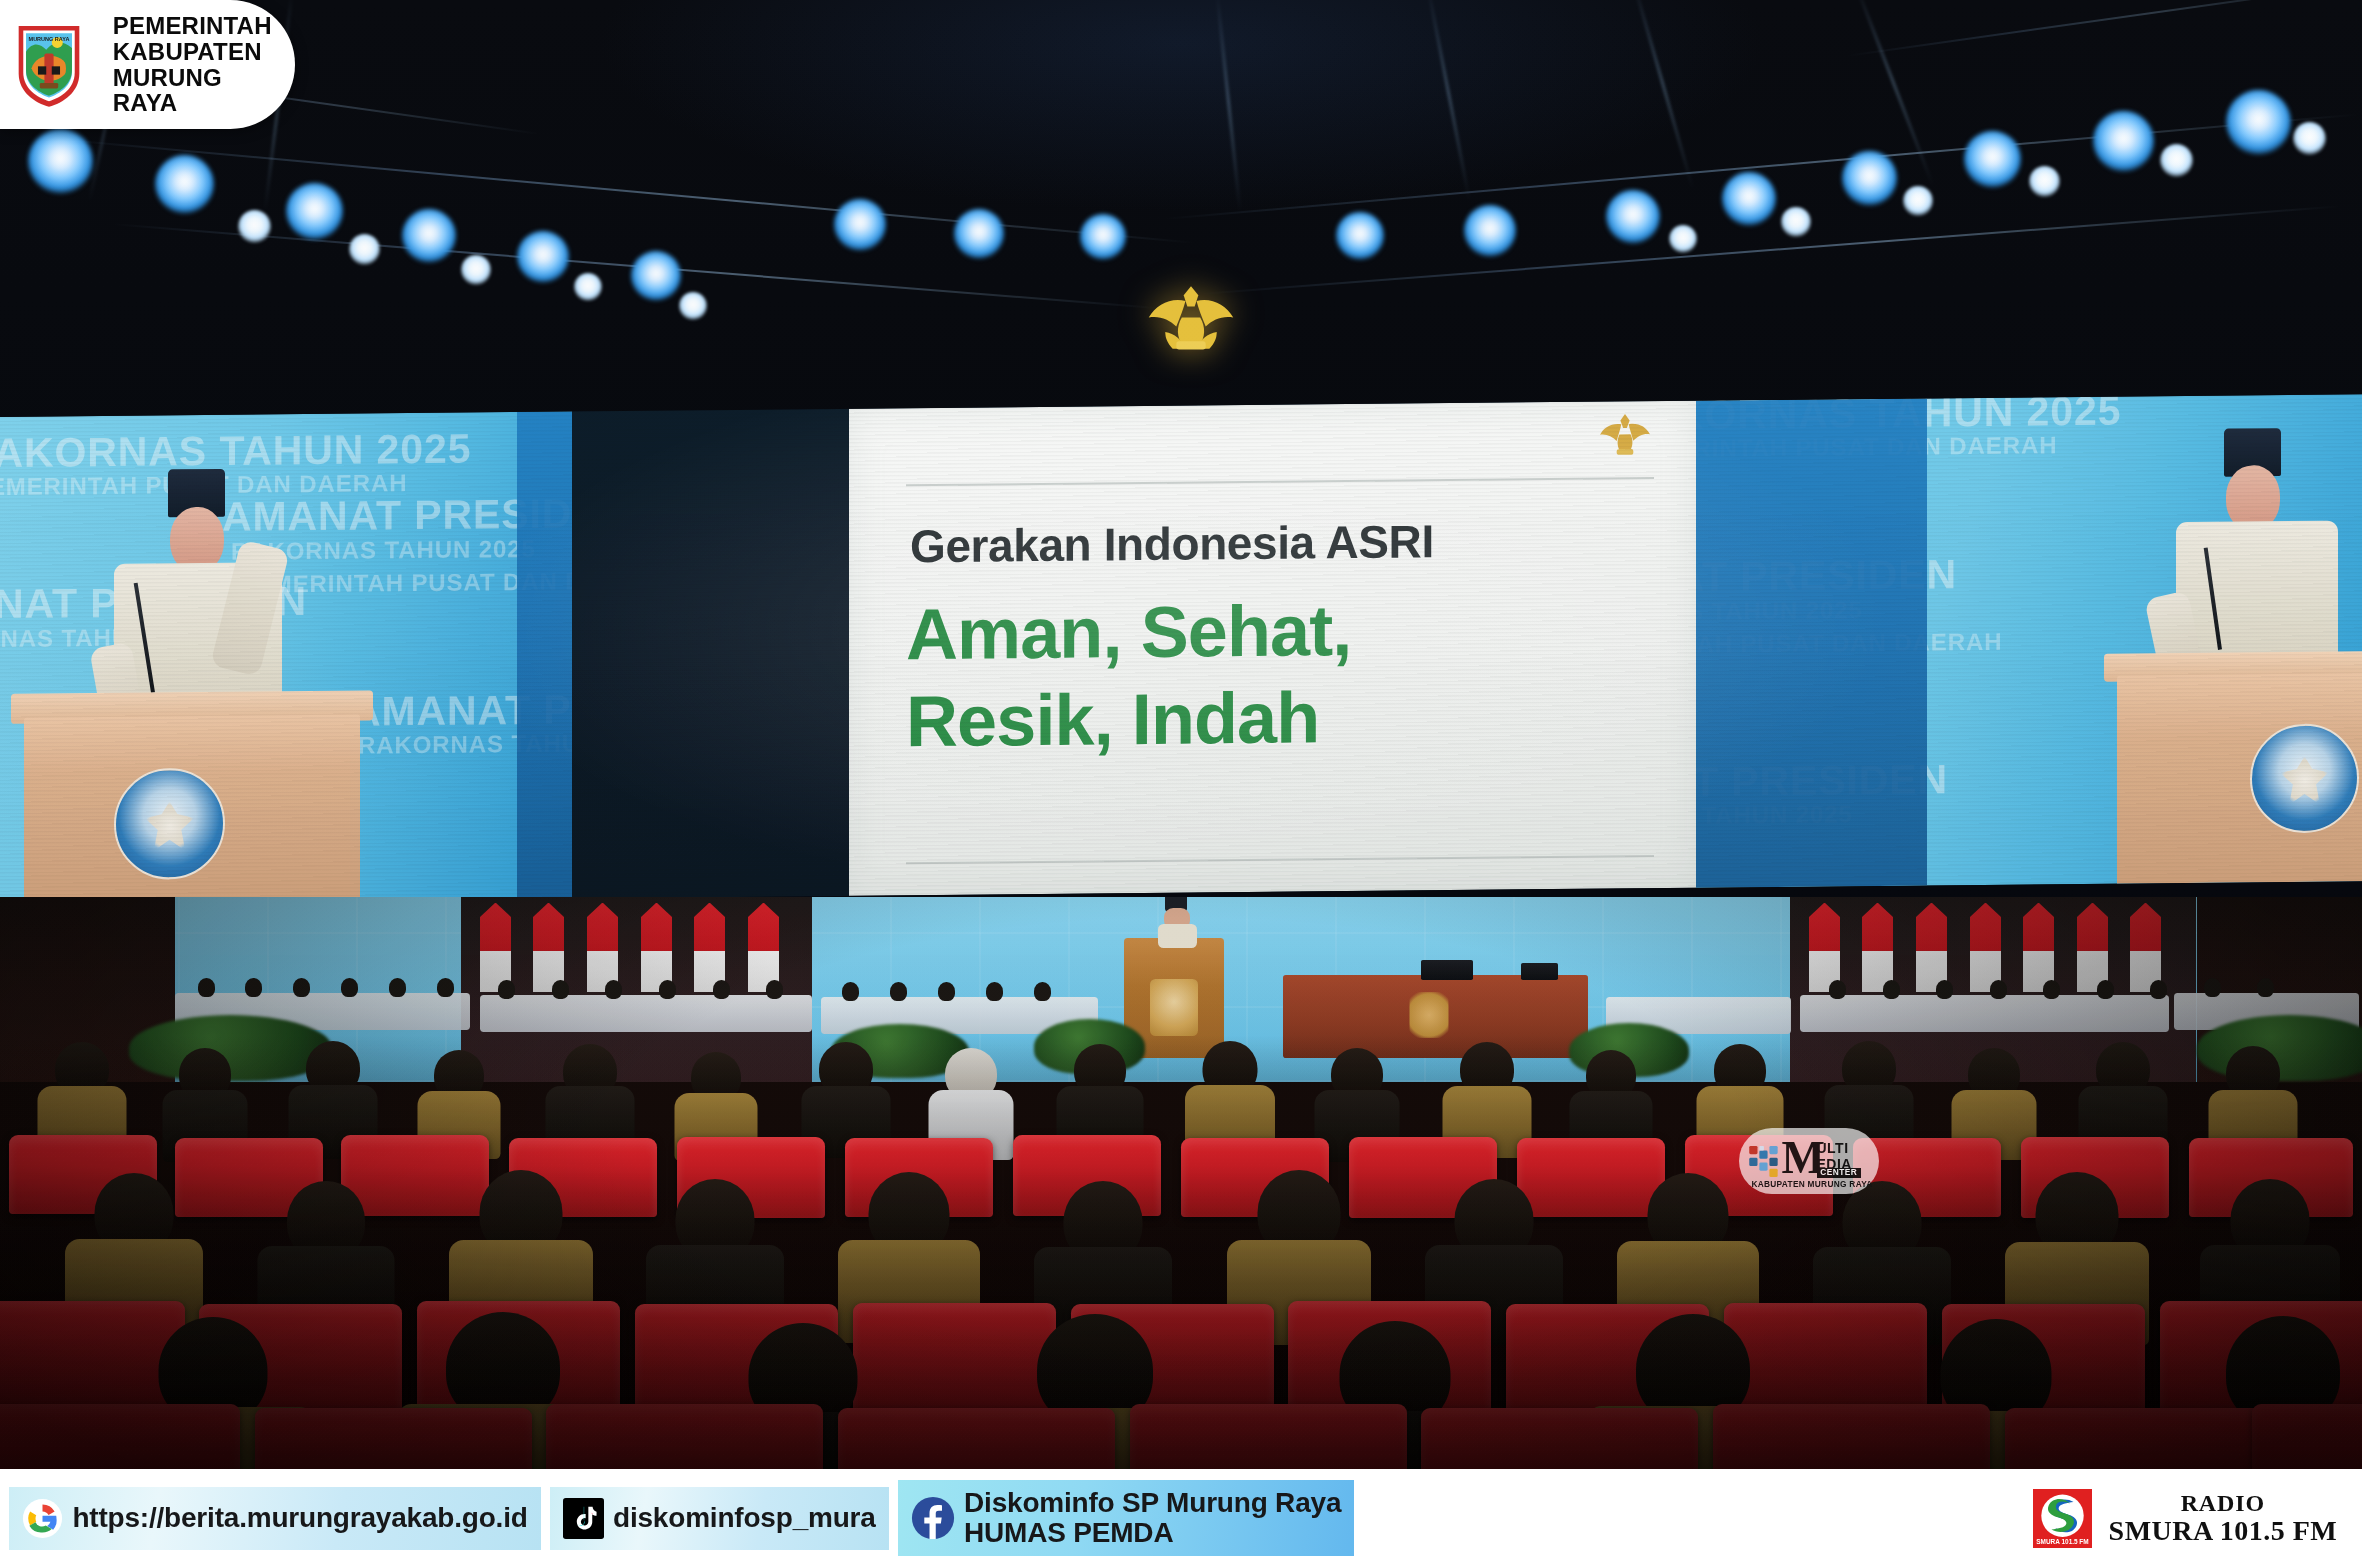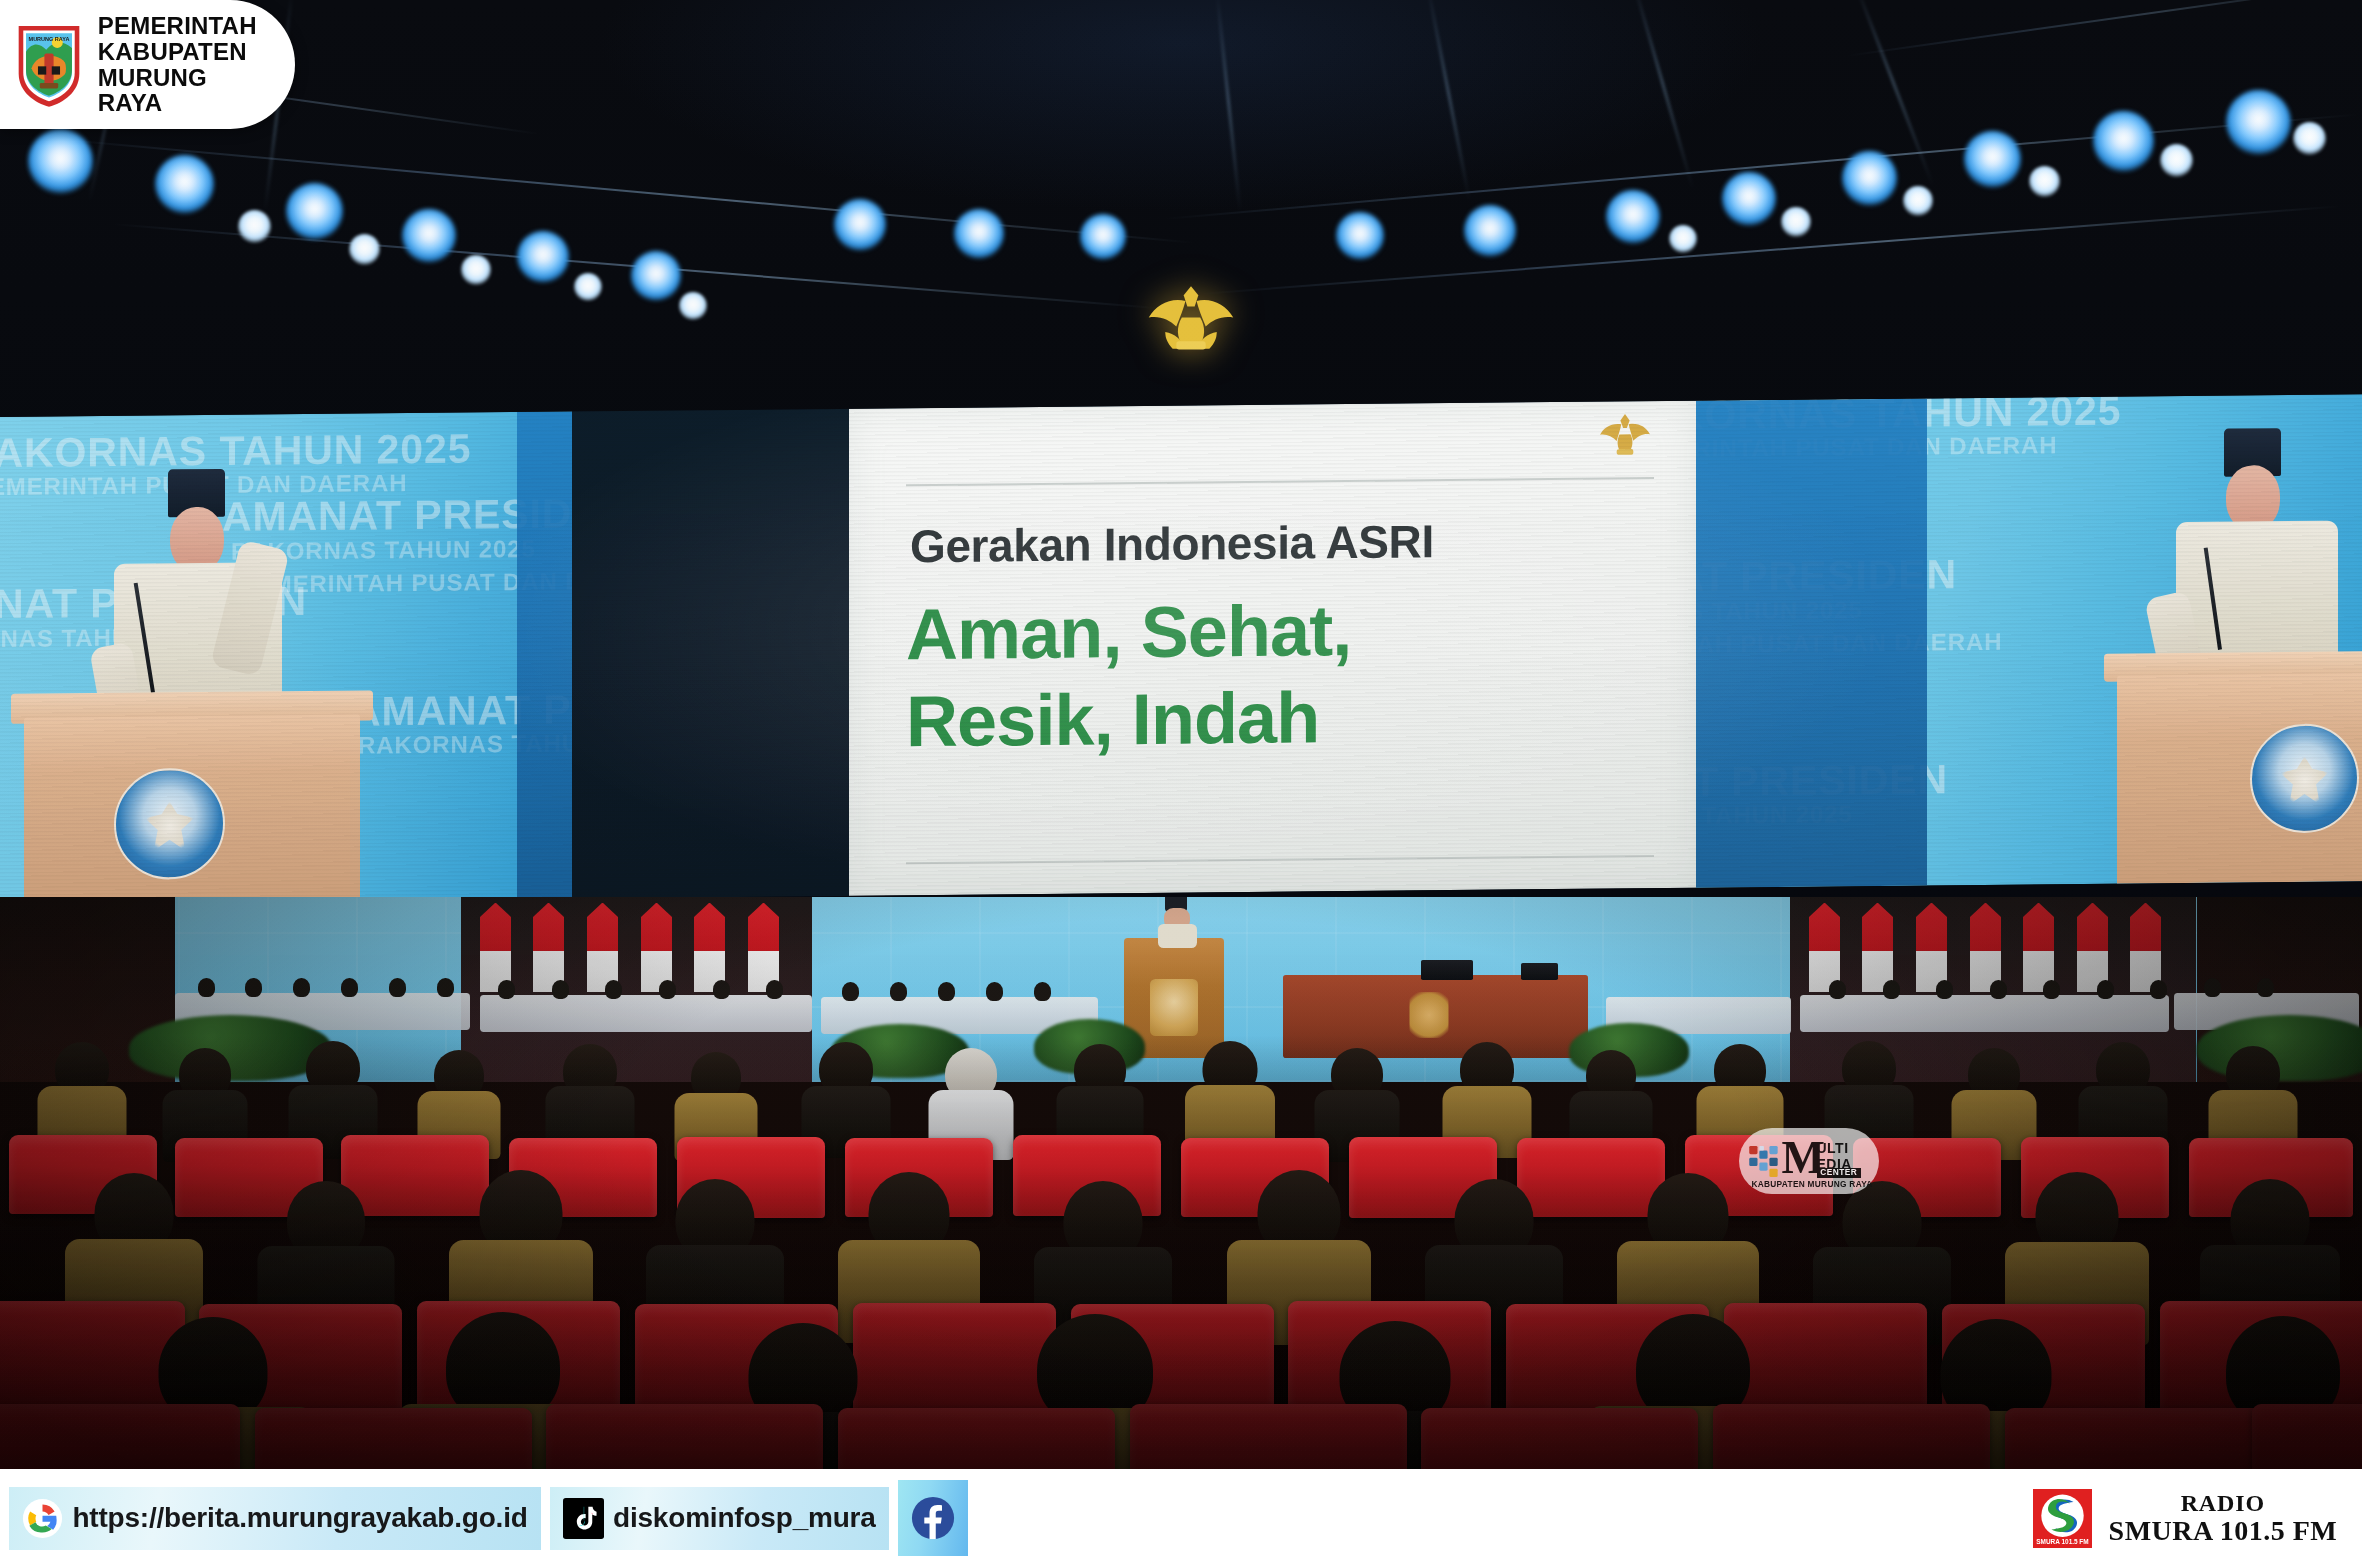--- a/index.html
+++ b/index.html
@@ -283,21 +283,21 @@
     backdrop-filter:blur(0.4px);
     background:linear-gradient(180deg, rgba(255,255,255,.02), rgba(0,0,0,.06));
   }
 
   
   #gov-badge {
     position:absolute; left:0; top:0;
     width:295px; height:129px;
     background:#ffffff;
     border-radius:0 65px 65px 0;
-    display:flex; align-items:center; gap:15px;
+    display:flex; align-items:center; gap:30px;
     padding:0 24px 0 14.8px;
     box-shadow:0 1.8px 13px rgba(0,0,0,.45);
     z-index:40;
   }
   #gov-crest { width:68px; height:89px; flex:none; }
   #gov-badge-text {
     font-size:24px; font-weight:800; color:#0b0b0b;
     line-height:1.08; letter-spacing:0.2px; white-space:pre-line;
   }
 
@@ -878,20 +878,22 @@
         <path d="M31.7 17.7v-1a6 6 0 0 1-2.5-2.3c1.1 1.5 2.2 2.7 2.5 3.3z" fill="#FE2C55" opacity=".9"></path>
       </svg>
       <div class="label">diskominfosp_mura</div>
     </div>
 
     <div class="social-chip fb">
       <svg class="chip-ico fb" viewBox="0 0 48 48">
         <circle cx="24" cy="24" r="23" fill="#2B4C9B"></circle>
         <path d="M27 47V30h5.6l.9-6.6H27v-4.2c0-1.9.5-3.2 3.3-3.2h3.5V10c-.6-.1-2.7-.3-5.1-.3-5 0-8.5 3.1-8.5 8.8v4.9h-5.7V30h5.7v17z" fill="#fff"></path>
       </svg>
+      <div class="label">Diskominfo SP Murung Raya
+HUMAS PEMDA</div>
     </div>
 
 
 
     <div id="radio-block">
       <svg id="radio-logo" viewBox="0 0 64 64">
         <rect width="64" height="64" fill="#E02020"></rect>
         <circle cx="32" cy="29" r="23" fill="#ffffff"></circle>
         <path d="M44 14c-8-5-21-3-24 6-2 7 4 10 11 12 6 2 9 4 8 8-1 5-9 6-15 2 6 7 19 7 23-2 3-7-3-11-11-13-6-2-9-4-8-7 1-4 9-5 16-6z" fill="#1565C0"></path>
         <path d="M20 44c8 5 21 3 24-6 2-7-4-10-11-12-6-2-9-4-8-8 1-5 9-6 15-2-6-7-19-7-23 2-3 7 3 11 11 13 6 2 9 4 8 7-1 4-9 5-16 6z" fill="#2E9E3E"></path>

